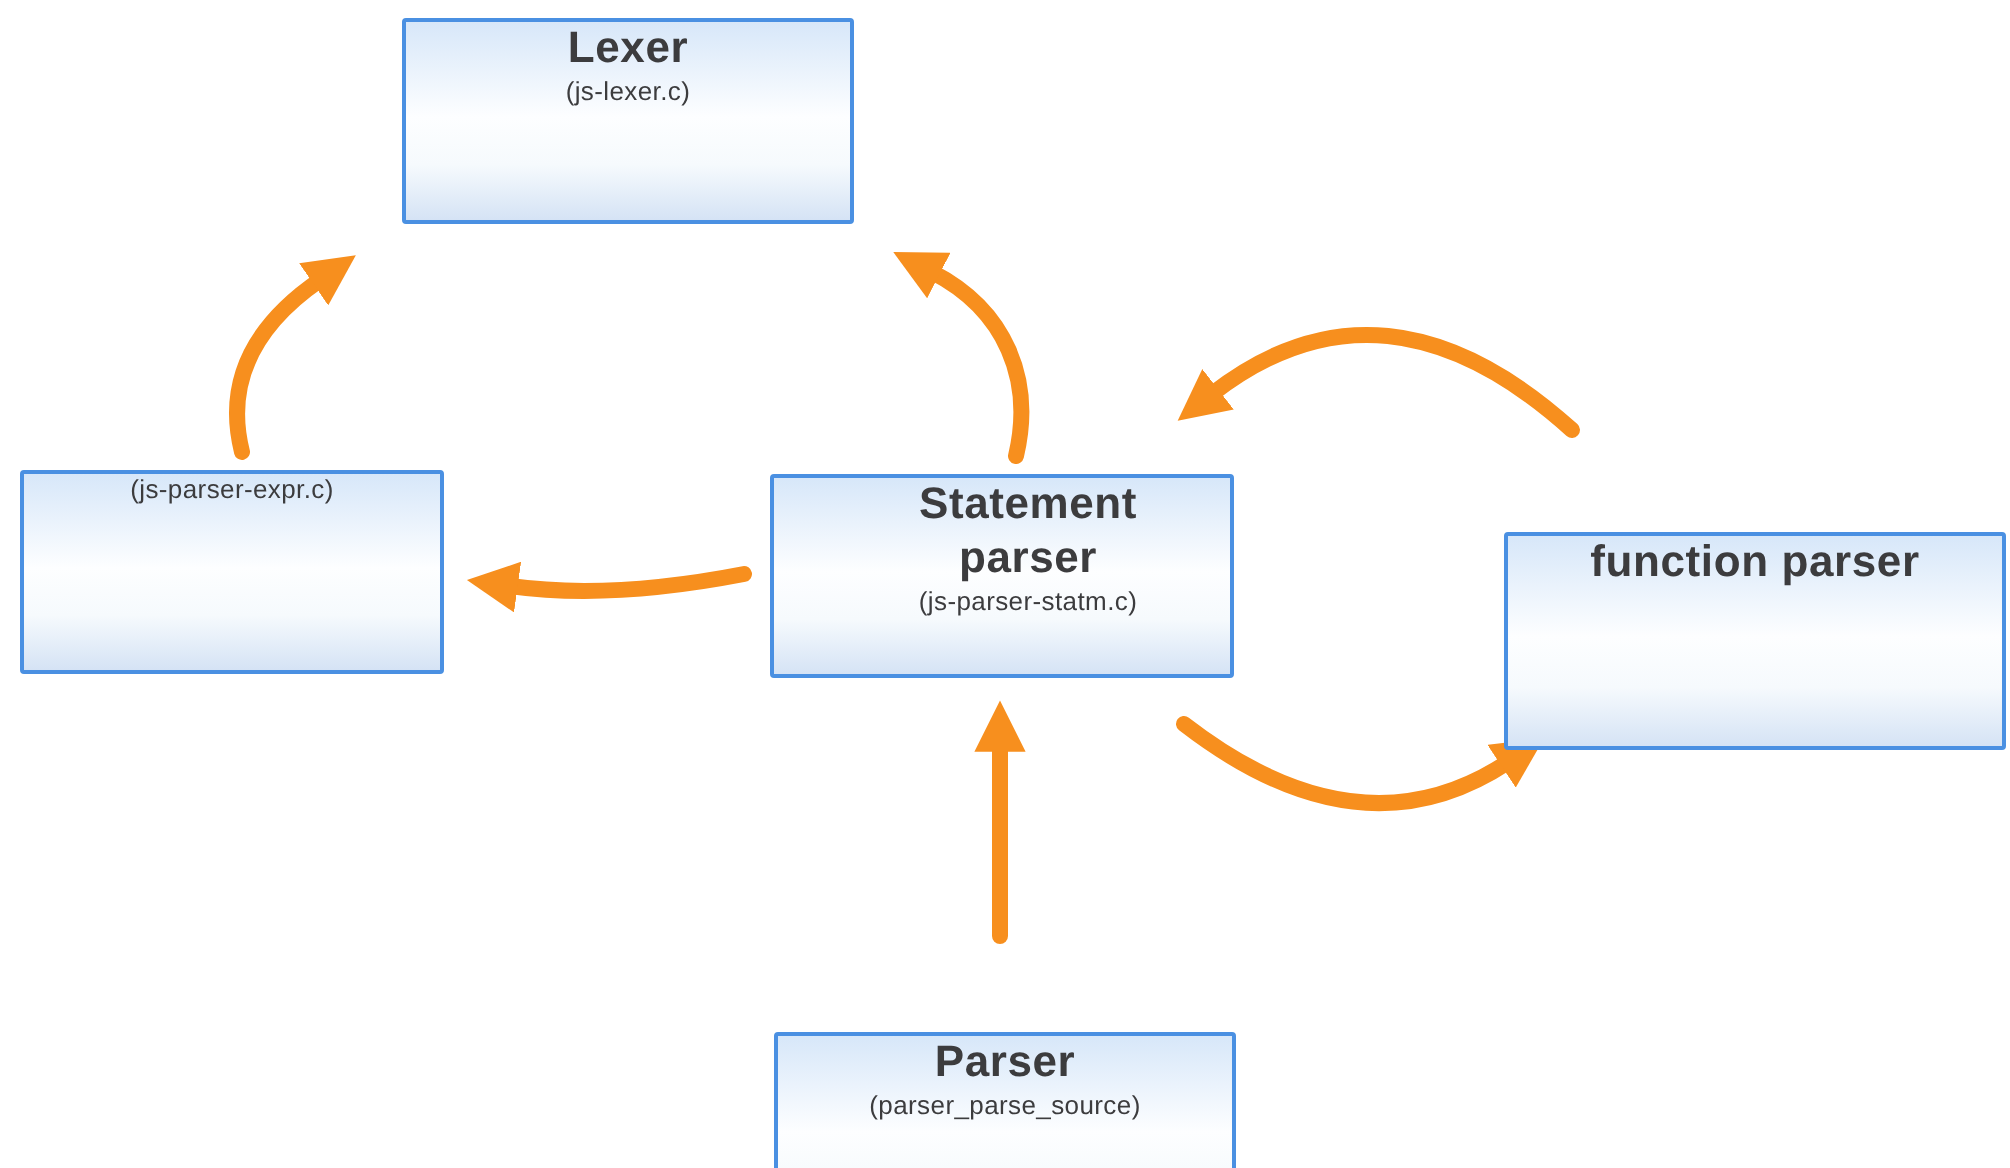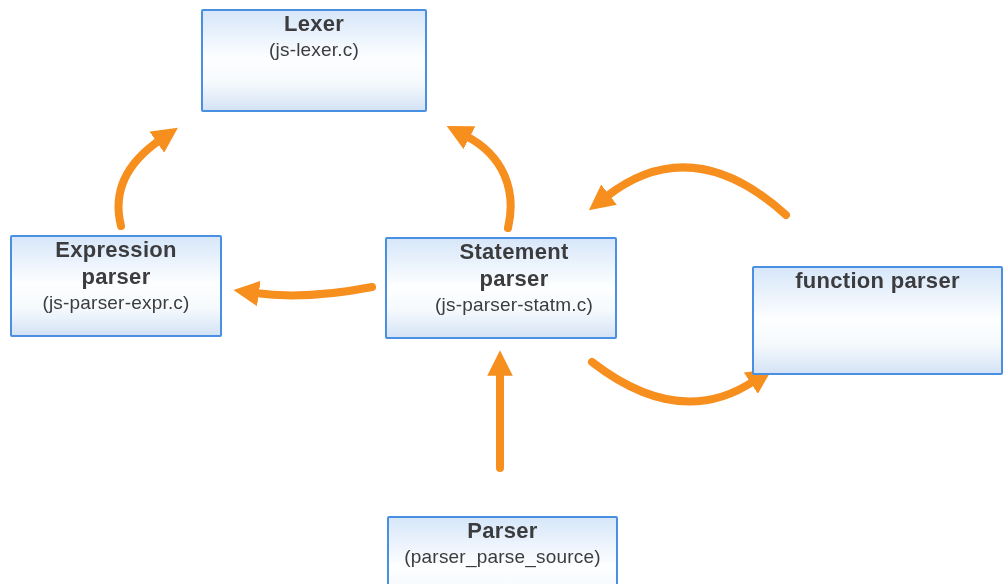--- a/index.html
+++ b/index.html
@@ -30,21 +30,21 @@
     color: #3c3c3e;
   }
   .node-title {
     font-size: 22px;
     font-weight: 700;
     line-height: 1.22;
     letter-spacing: 0.3px;
   }
   .node-title.two-line { max-width: 150px; }
   .node-subtitle {
-    font-size: 19px;
+    font-size: 13px;
     font-weight: 400;
     line-height: 1.3;
     letter-spacing: 0.2px;
   }
   .node-subtitle.small { font-size: 18px; }
   #node-lexer            { left: 201px; top: 9px;   width: 226px; height: 103px; }
   #node-expression       { left: 10px;  top: 235px; width: 212px; height: 102px; }
   #node-statement        { left: 385px; top: 237px; width: 232px; height: 102px; padding-left: 26px; }
   #node-function         { left: 752px; top: 234px; width: 251px; height: 109px; margin-top: 32px; }
   #node-parser           { left: 387px; top: 472px; width: 231px; height: 104px; margin-top: 44px; }
@@ -70,21 +70,20 @@
       <path d="M 500 468 L 500 372" marker-end="url(#arrowhead)" stroke="#F78F1E"></path>
     </g>
   </svg>
 
   <div class="node" id="node-lexer">
     <div class="node-title">Lexer</div>
     <div class="node-subtitle">(js-lexer.c)</div>
   </div>
 
   <div class="node" id="node-expression">
-    <div class="node-title two-line">Expression parser</div>
     <div class="node-subtitle">(js-parser-expr.c)</div>
   </div>
 
   <div class="node" id="node-statement">
     <div class="node-title two-line">Statement parser</div>
     <div class="node-subtitle">(js-parser-statm.c)</div>
   </div>
 
   <div class="node" id="node-function">
     <div class="node-title">function parser</div>

